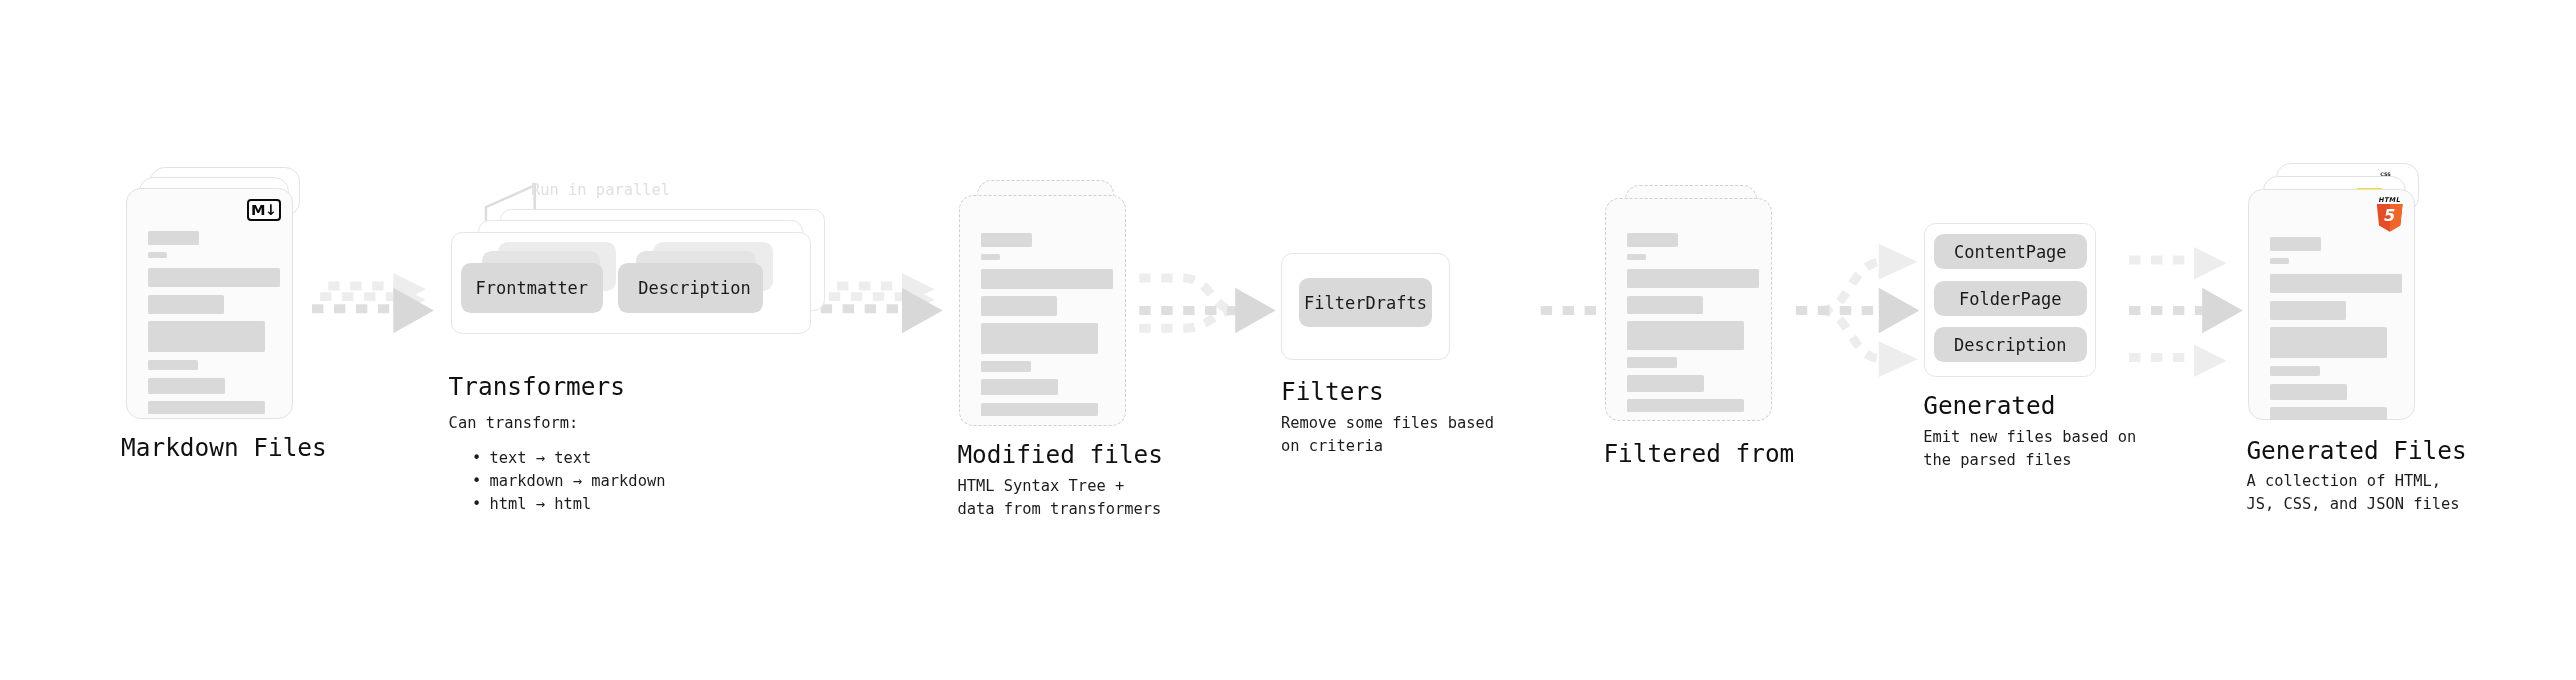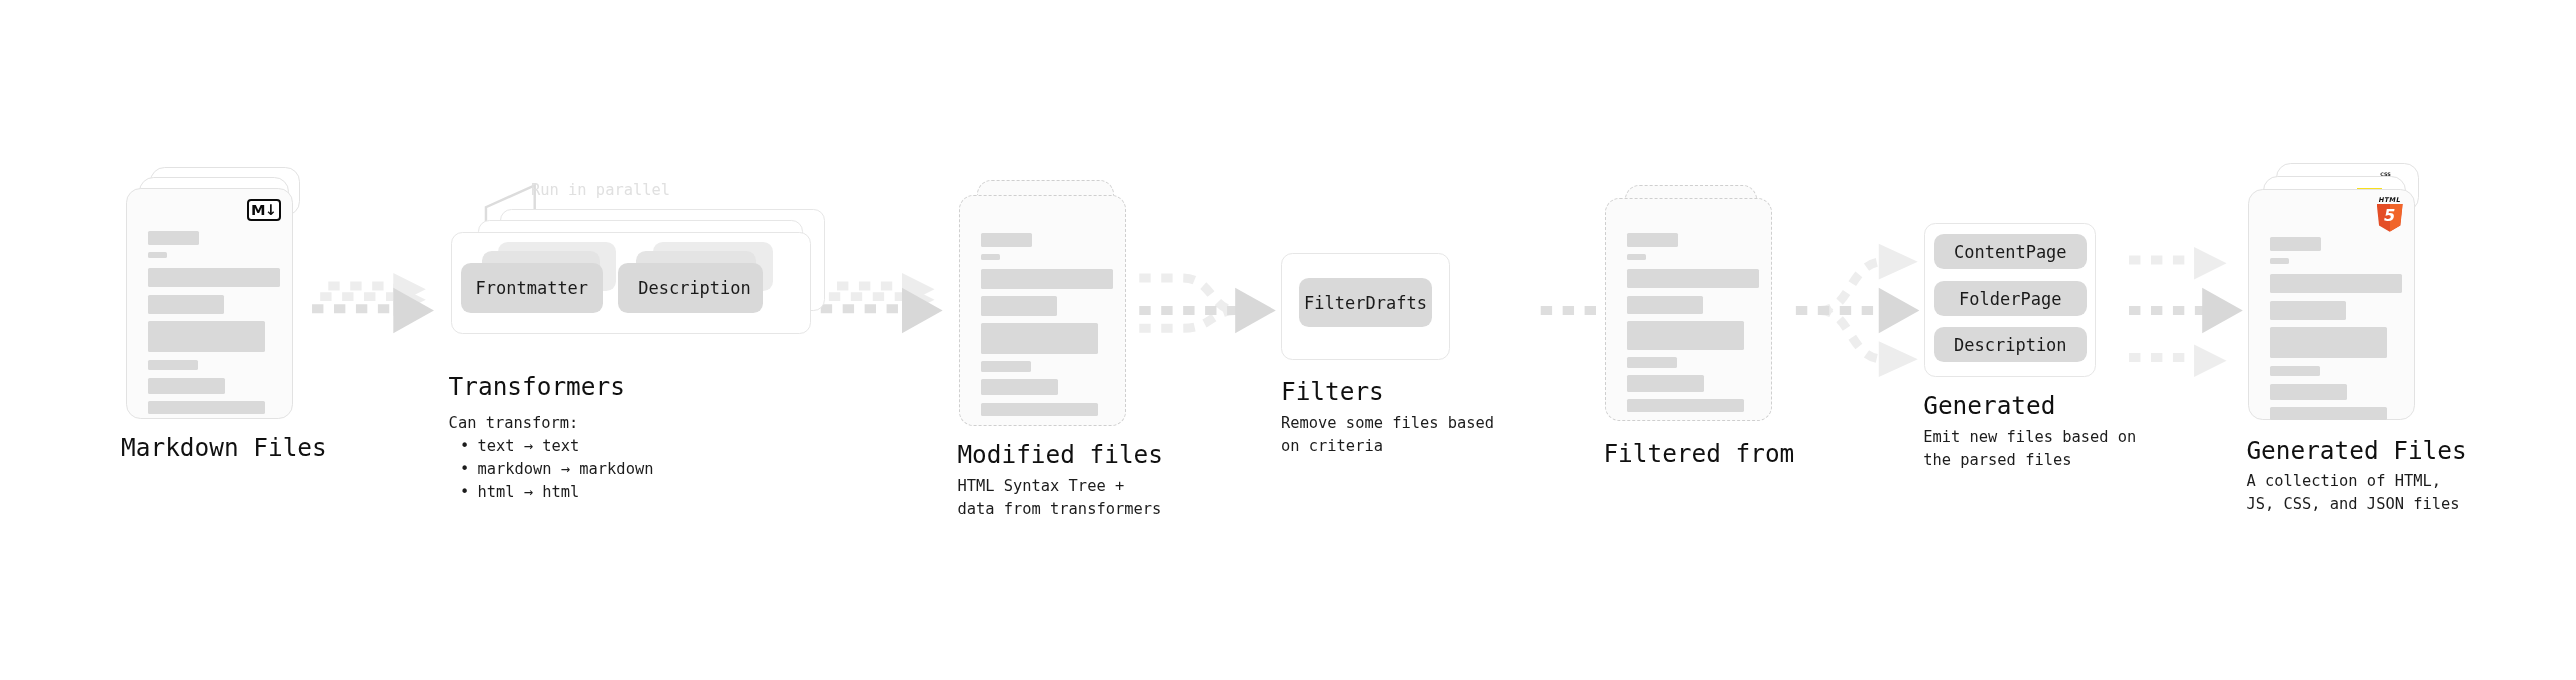--- a/index.html
+++ b/index.html
@@ -112,21 +112,21 @@
     white-space: pre;
   }
   .pll-label {
     position: absolute;
     font-size: 15.4px;
     color: #e0e0e0;
     white-space: nowrap;
   }
   .bullets { position: absolute; font-size: 15.4px; line-height: 23px; color: #1c1c1c; }
   .bullets .b-head { white-space: nowrap; }
-  .bullets ul { list-style: none; margin: 0; padding: 0 0 0 11.4px; }
+  .bullets ul { list-style: none; margin: 12px; padding: 0 0 0 11.4px; }
   .bullets li { white-space: nowrap; }
   .bullets li::before { content: "\2022"; margin-right: 8.1px; color: #1c1c1c; }
 
   svg.overlay { position: absolute; left: 0; top: 0; width: 2576px; height: 681px; pointer-events: none; }
 </style>
 </head>
 <body>
 
 <div id="canvas">
 

